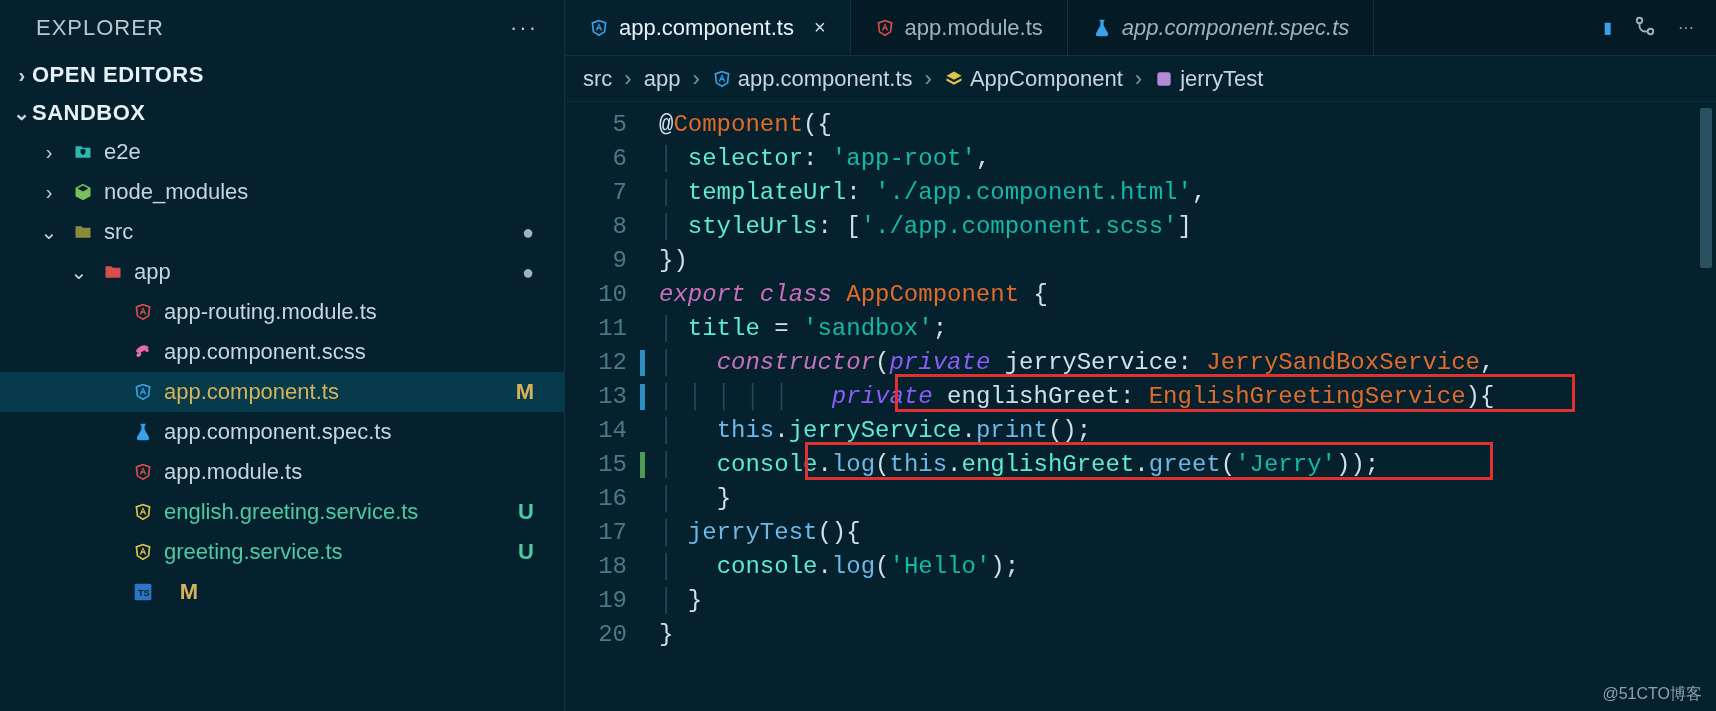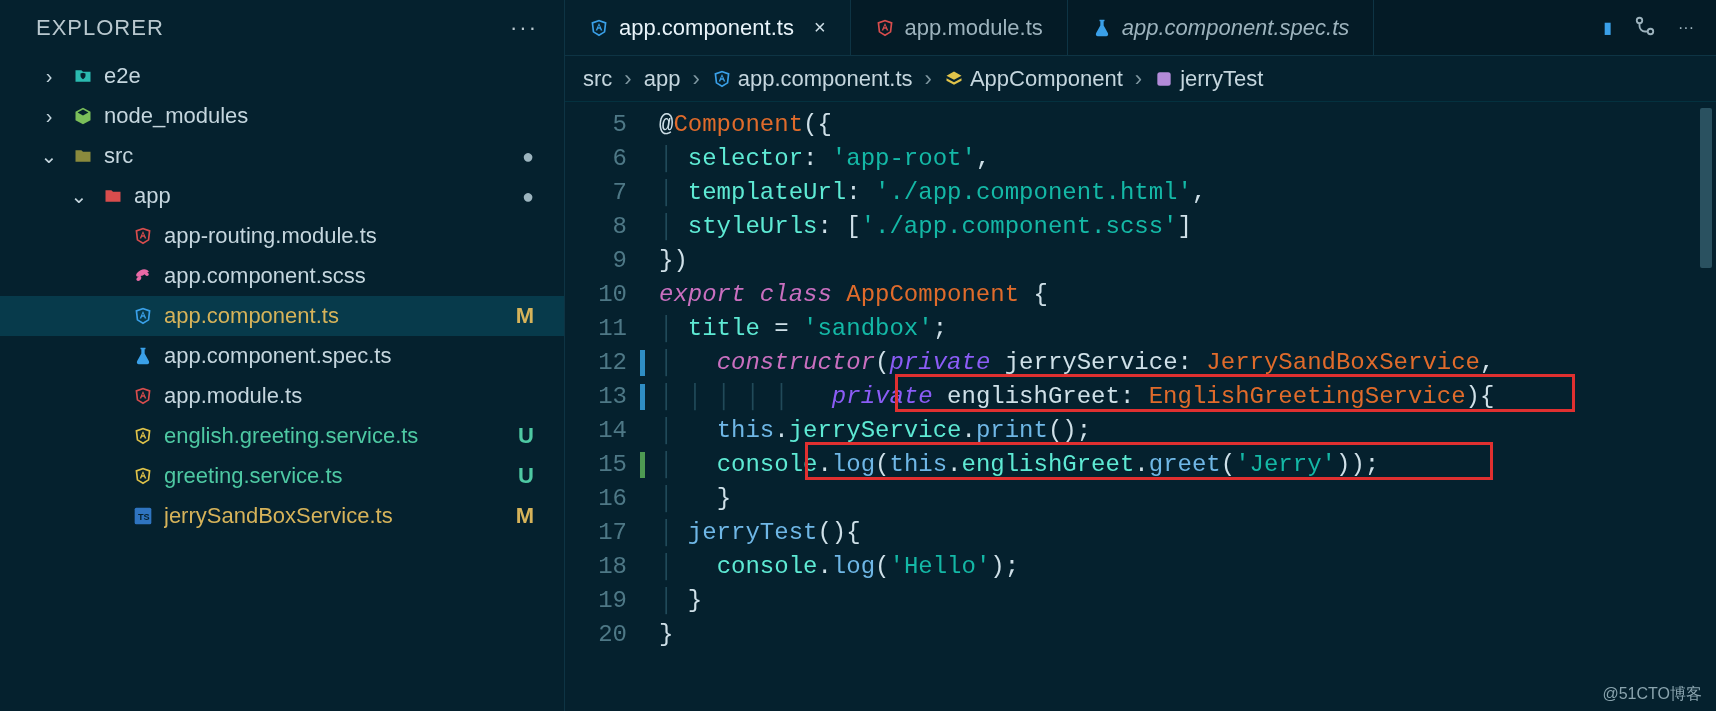--- a/index.html
+++ b/index.html
@@ -145,21 +145,29 @@
 </head>
 <body>
 
 <div class="sidebar">
   <div class="sidebar-header">
     <span>EXPLORER</span>
     <span class="spacer"></span>
     <span class="more">···</span>
   </div>
 
-
+  <div class="section-title">
+    <span class="chev right"></span>
+    <span>OPEN EDITORS</span>
+  </div>
+
+  <div class="section-title">
+    <span class="chev down"></span>
+    <span>SANDBOX</span>
+  </div>
 
   <div class="tree" id="tree">
       <div class="tree-row">
         <span class="indent" style="width: 28px;"></span>
         <span class="chev right"></span>
         <span class="icon ic-teal">
           <svg width="20" height="20" viewBox="0 0 24 24">
             <use href="#i-shield"></use>
           </svg>
         </span>
@@ -277,21 +285,20 @@
         <span class="badge git-U">U</span>
       </div>
       <div class="tree-row">
         <span class="indent" style="width: 88px;"></span>
         <span class="chev" style="visibility: hidden;"></span>
         <span class="icon ic-tsblue">
           <svg width="20" height="20" viewBox="0 0 24 24">
             <use href="#i-ts"></use>
           </svg>
         </span>
-        <span class="label git-M-label">jerrySandBoxService.ts</span>
         <span class="badge git-M">M</span>
       </div>
     </div>
 </div>
 
 <div class="editor">
 
   <div class="tabbar">
     <div id="tabs" style="display:flex">
         <div class="tab active">

